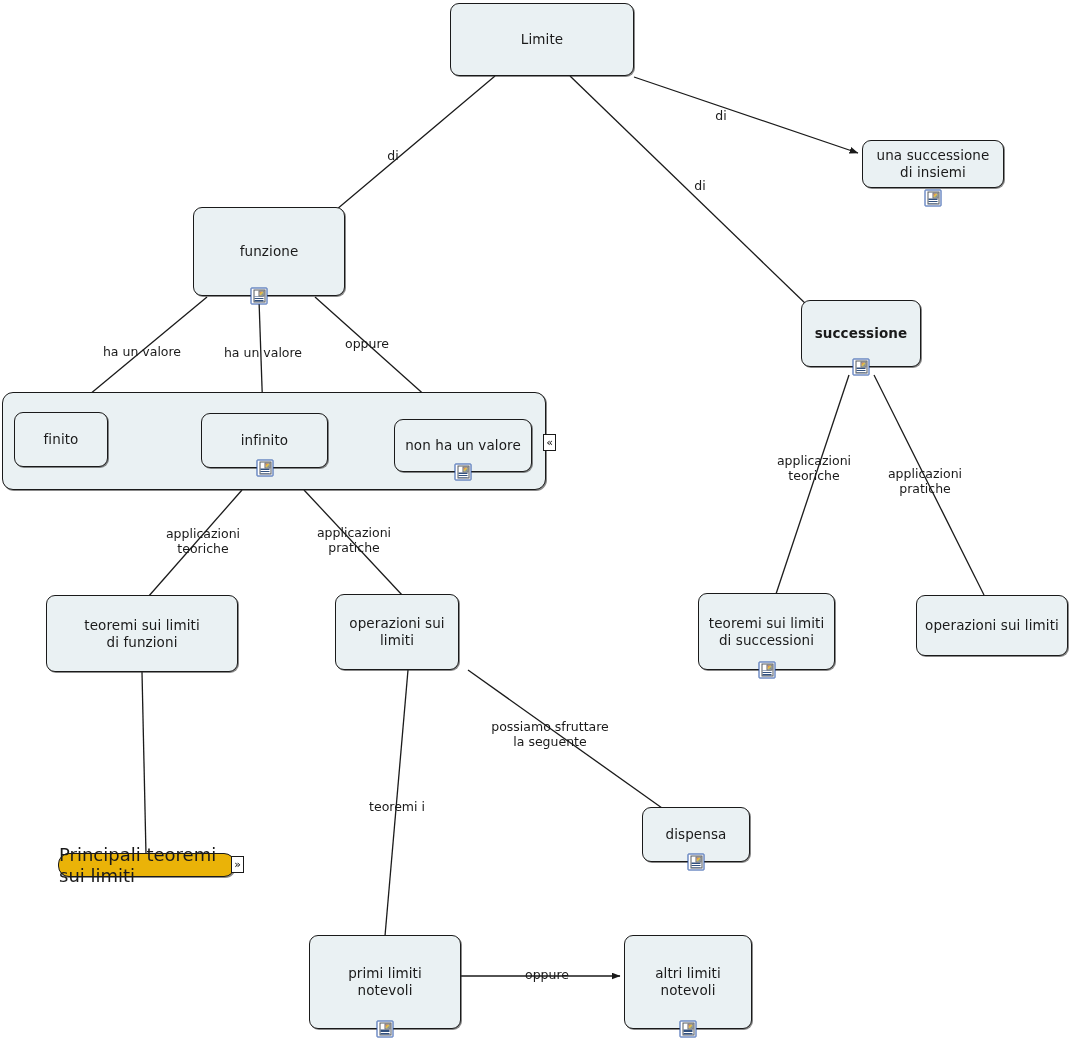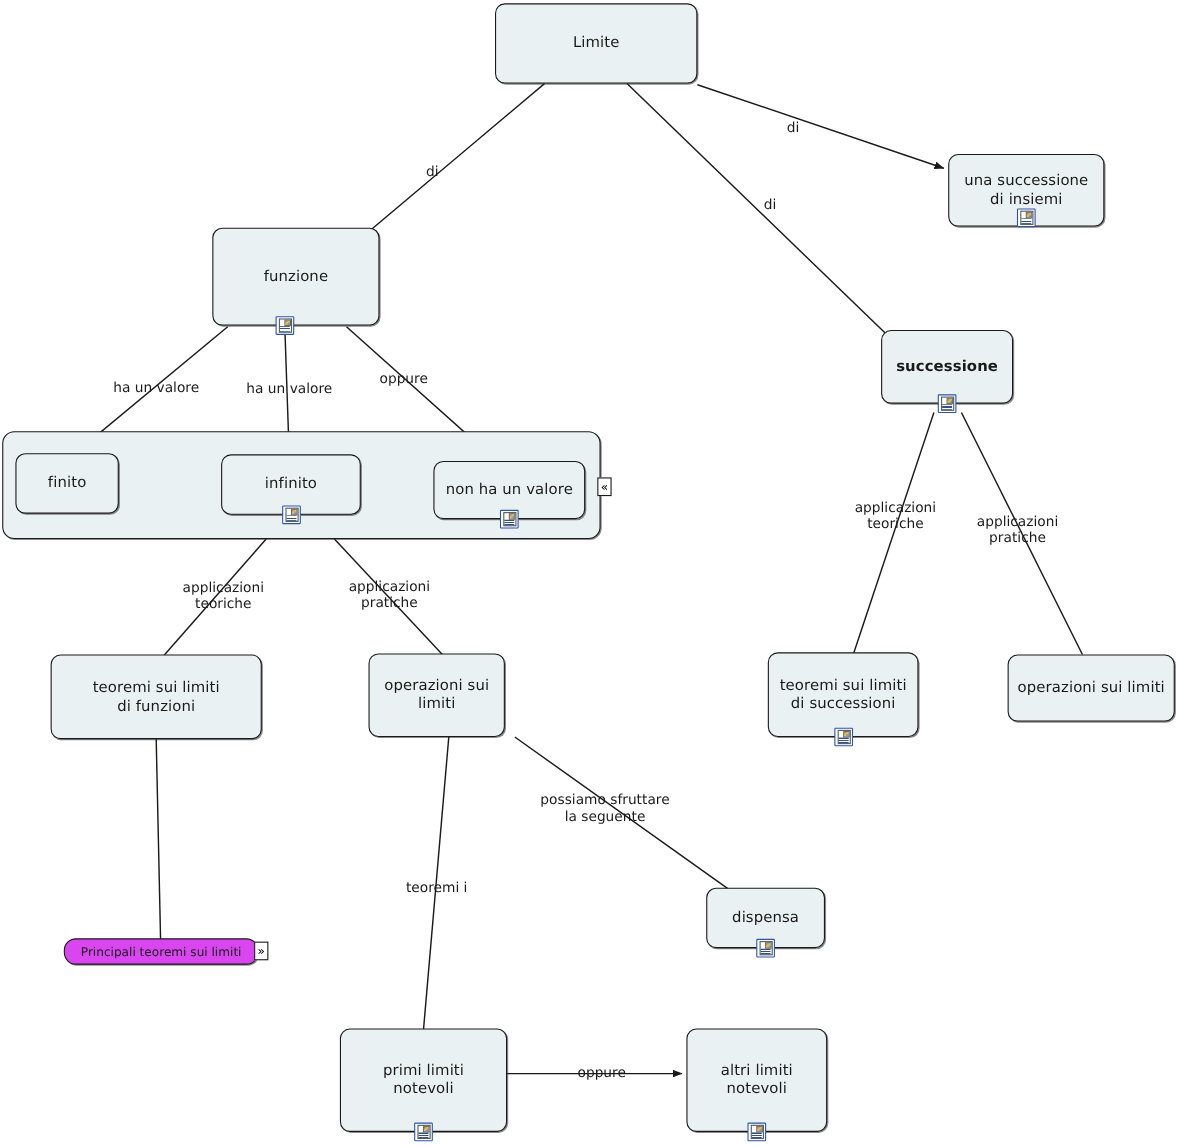--- a/index.html
+++ b/index.html
@@ -50,28 +50,28 @@
     position: absolute;
     box-sizing: border-box;
     background: #eaf1f3;
     border: 1px solid #1a1a1a;
     border-radius: 11px;
     box-shadow: 1px 1px 0 rgba(40,40,40,0.55);
   }
   .collapsed-node {
     position: absolute;
     box-sizing: border-box;
-    background: #d946ef;
+    background: #eab308;
     border: 1px solid #1a1a1a;
     border-radius: 11px;
     display: flex;
     align-items: center;
     justify-content: center;
     color: #1a1a1a;
-    font-size: 11px;
+    font-size: 18px;
     box-shadow: 1px 1px 0 rgba(40,40,40,0.55);
   }
   .link-label {
     position: absolute;
     color: #1a1a1a;
     font-size: 12.5px;
     line-height: 15px;
     text-align: center;
     white-space: pre-line;
     background: transparent;
@@ -166,21 +166,21 @@
       </g>
   </svg>
 
   <div class="group-box" id="group-box" style="left: 2px; top: 392px; width: 544px; height: 98px;"></div>
   <div class="handle" id="group-collapse-handle" style="left: 543px; top: 434px; width: 13px; height: 17px;">«</div>
 
   <div id="node-layer">
       <div class="node" style="left: 450px; top: 3px; width: 184px; height: 73px;">
         <span class="node-text">Limite</span>
       </div>
-      <div class="node" style="left: 862px; top: 140px; width: 142px; height: 66px;">
+      <div class="node" style="left: 862px; top: 140px; width: 142px; height: 48px;">
         <span class="node-text">una successione
 di insiemi</span>
       </div>
       <div class="res-icon" style="left: 933px; top: 198px;">
         <div class="sheet"></div>
         <div class="lines"></div>
         <div class="thumb"></div>
       </div>
       <div class="node" style="left: 193px; top: 207px; width: 152px; height: 89px;">
         <span class="node-text">funzione</span>

